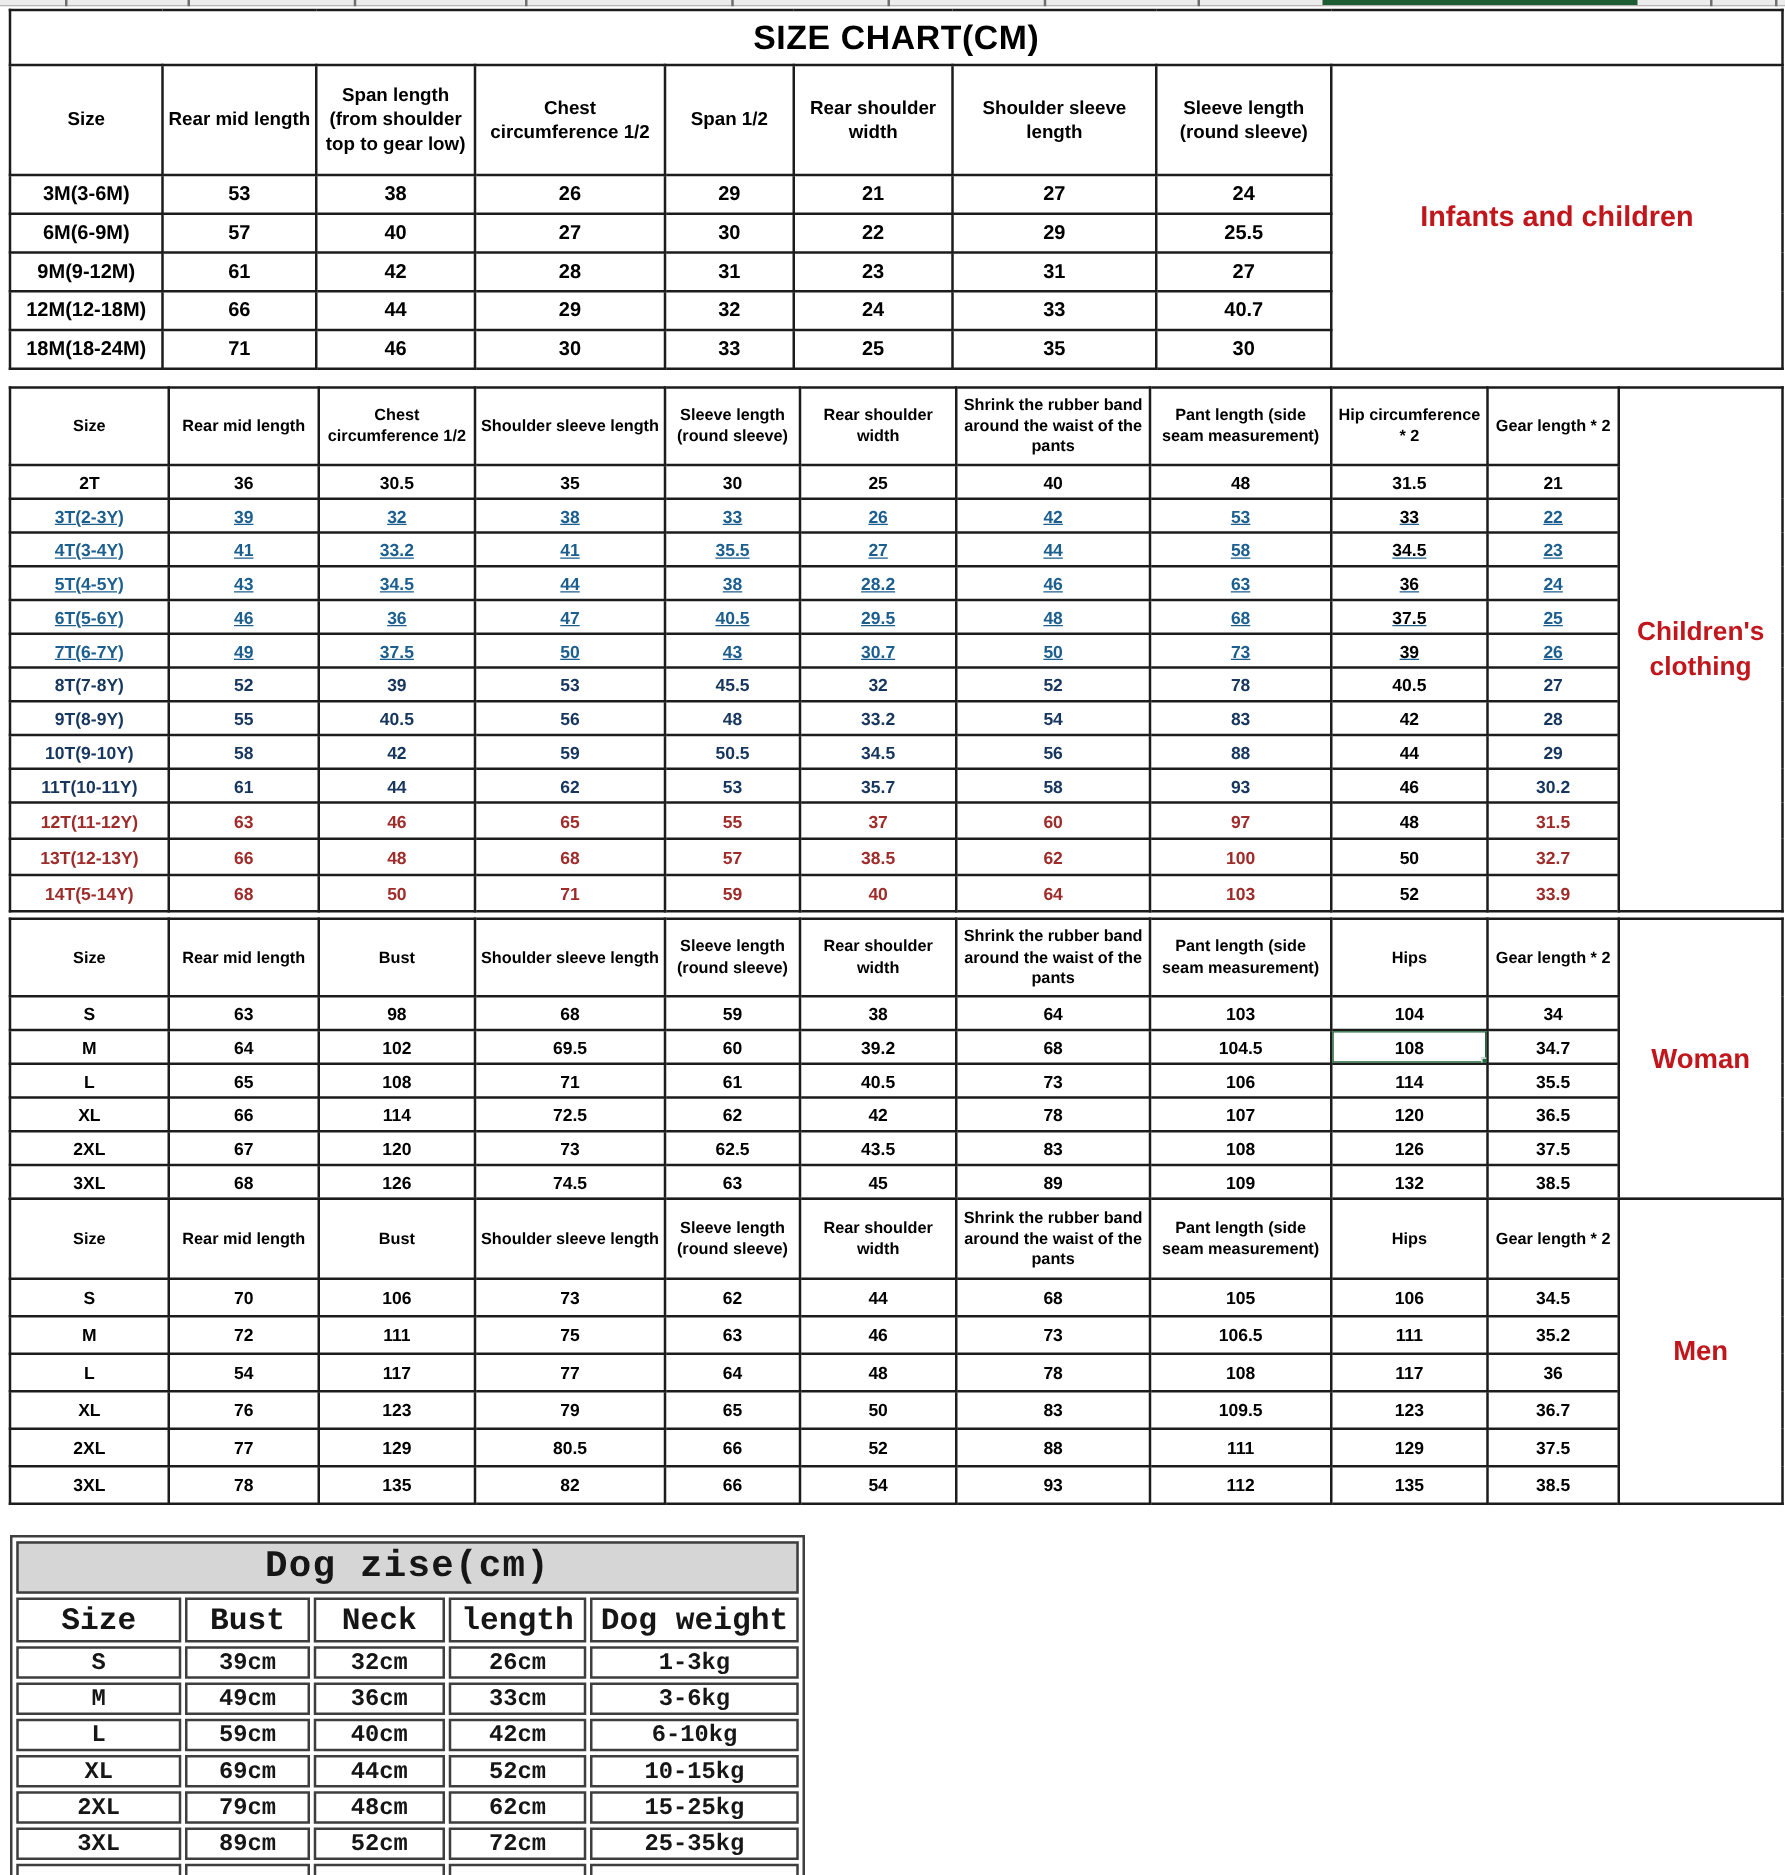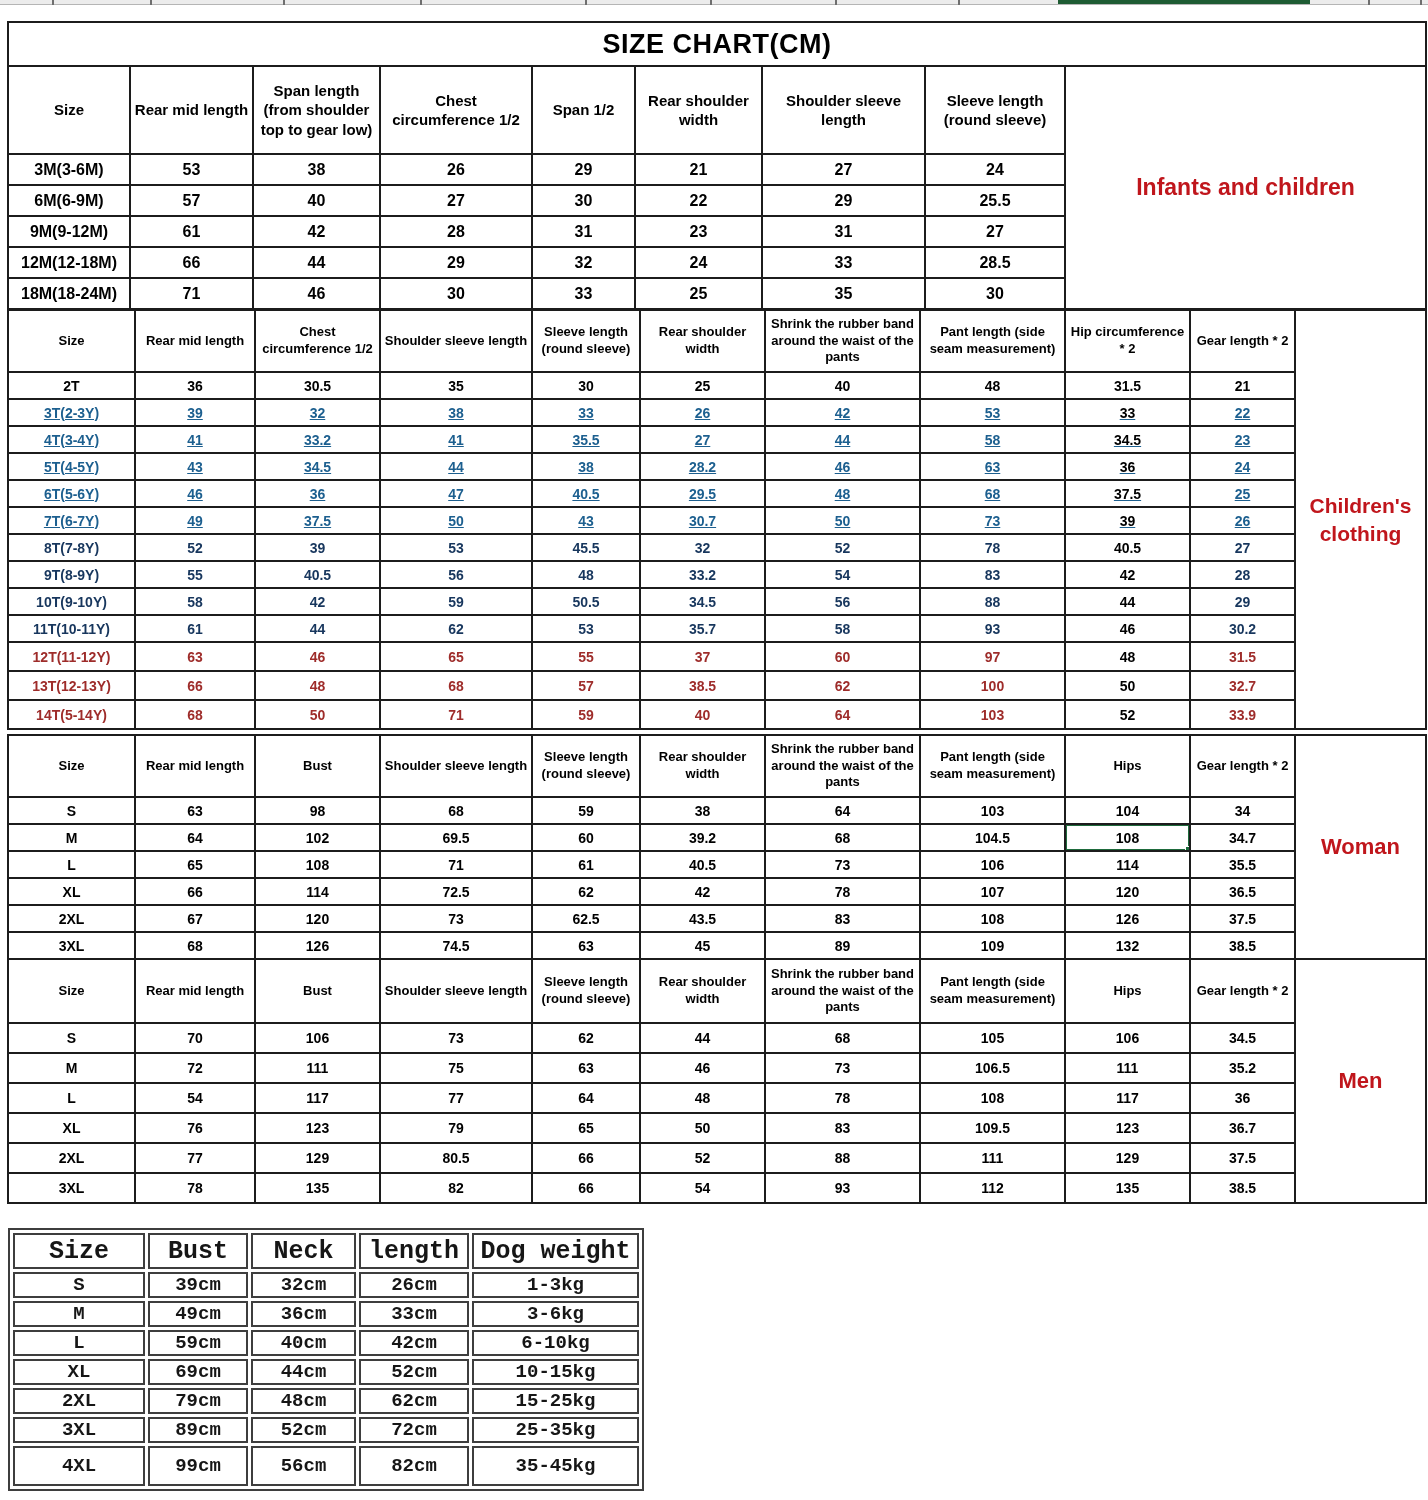--- a/index.html
+++ b/index.html
@@ -25,21 +25,21 @@
     text-align:center; font-weight:bold; color:#000; background:#fff;
   }
   table.grid td, table.grid th {
     border:2px solid #1c1c1c; padding:0 2px; overflow:hidden; vertical-align:middle;
   }
   table.grid td.title { font-size:27px; letter-spacing:0.5px; }
   td.side-label {
     color:#c0161c; font-weight:bold; line-height:1.3; vertical-align:middle;
   }
 
-  #t-infants { left:7px;  top:21px;   width:1418px; }
+  #t-infants { left:7px;  top:7px;   width:1418px; }
   #t-infants td.title { height:44px; }
   #t-infants th { height:88px; font-size:15px; line-height:1.3; }
   #t-infants tr.data-row td { height:31px; font-size:16px; }
   #t-infants td.side-label { font-size:23px;margin-left:25px; }
 
   #t-children { left:7px; top:309px; width:1418px; }
   #t-children th { height:62px; font-size:13px; line-height:1.3; }
   #t-children tr.data-row td { height:27px; font-size:14px; }
   #t-children tr.red td { height:29px; }
   #t-children td.side-label { font-size:21px; }
@@ -163,21 +163,21 @@
           <td>27</td>
         </tr>
         <tr class="data-row">
           <td>12M(12-18M)</td>
           <td>66</td>
           <td>44</td>
           <td>29</td>
           <td>32</td>
           <td>24</td>
           <td>33</td>
-          <td>28.5</td>
+          <td>40.7</td>
         </tr>
         <tr class="data-row">
           <td>18M(18-24M)</td>
           <td>71</td>
           <td>46</td>
           <td>30</td>
           <td>33</td>
           <td>25</td>
           <td>35</td>
           <td>30</td>
@@ -580,20 +580,23 @@
 
   <table id="t-dog">
       <colgroup>
         <col style="width: 132px;">
         <col style="width: 100px;">
         <col style="width: 105px;">
         <col style="width: 110px;">
         <col style="width: 167px;">
       </colgroup>
       <tbody>
+        <tr class="title-row">
+          <td colspan="5" class="title">Dog zise(cm)</td>
+        </tr>
         <tr class="hdr-row">
           <th>Size</th>
           <th>Bust</th>
           <th>Neck</th>
           <th>length</th>
           <th>Dog weight</th>
         </tr>
         <tr class="data-row">
           <td>S</td>
           <td>39cm</td>

